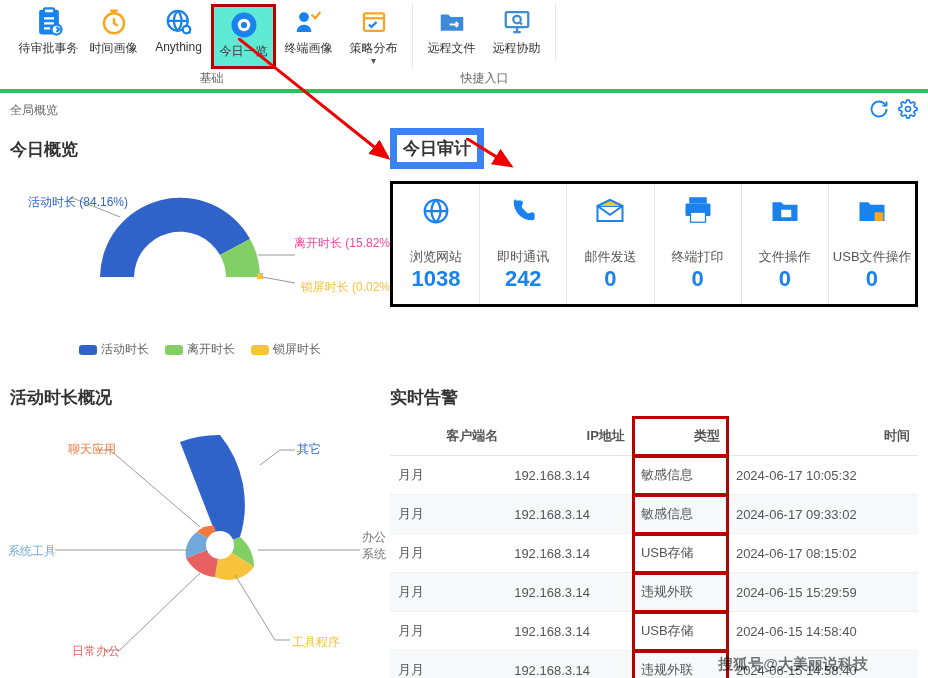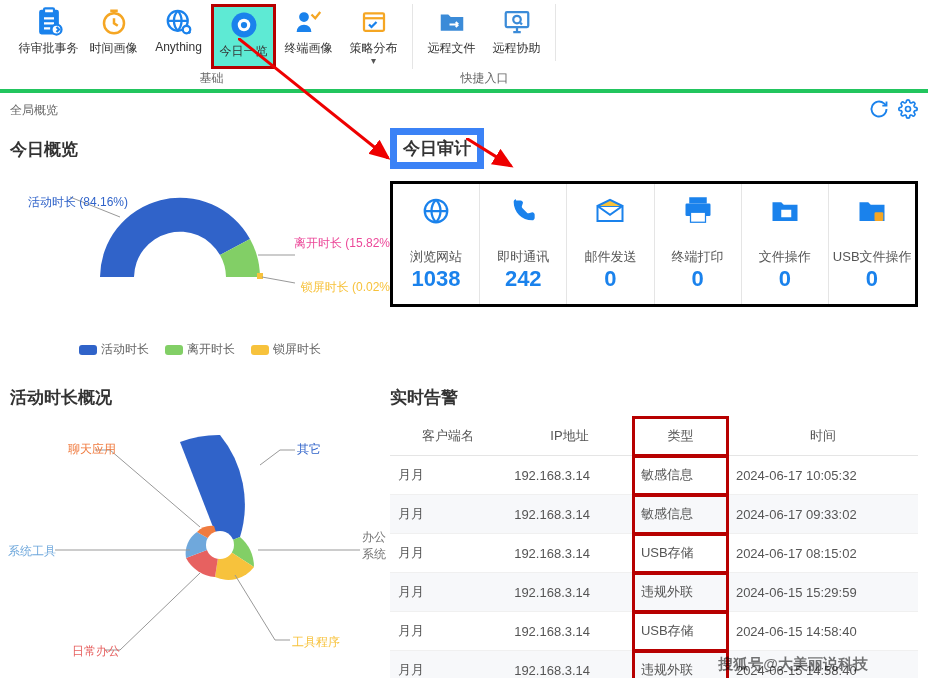--- a/index.html
+++ b/index.html
@@ -33,21 +33,21 @@
 .legend-sw { width: 18px; height: 10px; border-radius: 3px; display: inline-block; }
 
 .stat-panel { border: 3px solid #000; display: flex; margin-top: 12px; }
 .stat-cell { flex: 1 1 0; min-width: 0; text-align: center; padding: 10px 4px 12px; border-right: 1px solid #e5e5e5; cursor: pointer; }
 .stat-cell:last-child { border-right: none; }
 .stat-ico { height: 34px; display: flex; align-items: center; justify-content: center; }
 .stat-lab { font-size: 13px; color: #555; margin-top: 20px; white-space: nowrap; overflow: hidden; }
 .stat-val { font-size: 22px; font-weight: 700; color: #1a82ec; margin-top: 0; }
 
 .alert-table { width: 100%; border-collapse: collapse; margin-top: 8px; table-layout: fixed; }
-.alert-table th { text-align: center; font-weight: 400; color: #555; padding: 10px 8px; border-bottom: 1px solid #e5e5e5; }
+.alert-table th { text-align: right; font-weight: 700; color: #555; padding: 10px 8px; border-bottom: 1px solid #e5e5e5; }
 .alert-table td { padding: 10px 8px; color: #555; border-bottom: 1px solid #f0f0f0; white-space: nowrap; overflow: hidden; }
 .alert-table tbody tr:nth-child(even) { background: #f7f8fa; }
 .col-type-hi { outline: 3px solid #b70000; outline-offset: -2px; }
 
 .nightingale { position: relative; height: 250px; }
 .ng-label { position: absolute; font-size: 12px; }
 
 .watermark { position: fixed; bottom: 4px; right: 60px; font-size: 15px; color: rgba(0,0,0,.55); font-weight: 600; }
 
 

